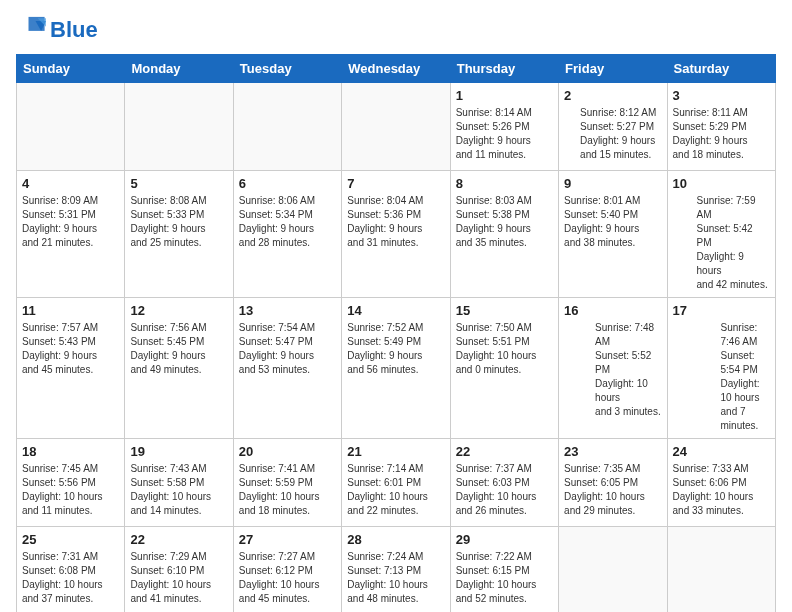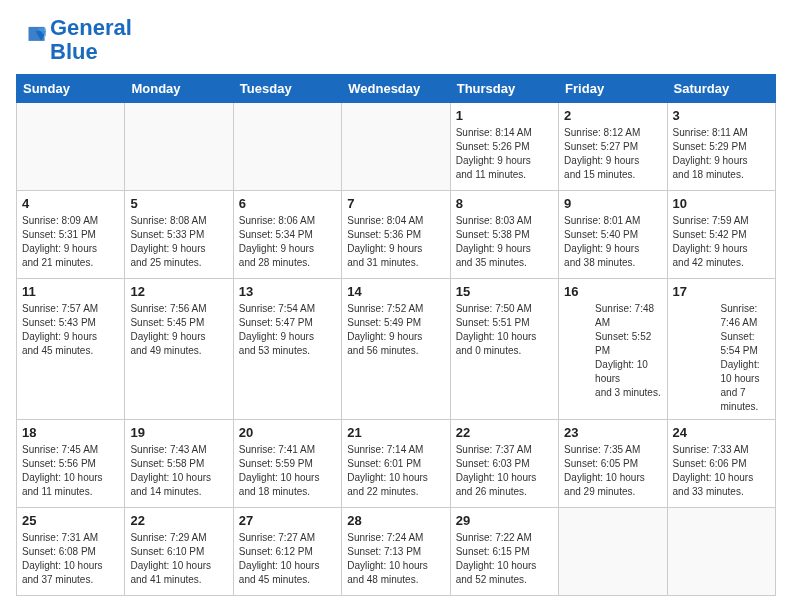--- a/index.html
+++ b/index.html
@@ -92,23 +92,20 @@
 <div class="header">
   <div class="logo">
     <div>
       <svg class="logo-icon" viewBox="0 0 40 30">
         <polygon points="15,2 38,2 38,22 15,22" fill="#1a6abf" opacity="0.85"></polygon>
         <polygon points="25,8 40,8 33,22" fill="#1a6abf"></polygon>
         <polygon points="28,4 40,4 40,16" fill="#4a9de0" opacity="0.7"></polygon>
       </svg>
     </div>
     <div style="margin-left:4px">
-      <div class="logo-text">
-        <span>General</span>
-      </div>
       <div class="logo-text">
         <span style="color:#1a6abf">Blue</span>
       </div>
     </div>
   </div>
   <div class="title-block">
     <div class="month-year"></div>
     <div class="location"></div>
   </div>
 </div>
@@ -133,21 +130,21 @@
         <td class="empty"></td>
         <td>
           <div class="day-num">1</div>
           <div class="day-info" style="white-space: pre-line;">Sunrise: 8:14 AM
 Sunset: 5:26 PM
 Daylight: 9 hours
 and 11 minutes.</div>
         </td>
         <td>
           <div class="day-num">2</div>
-          <div class="day-info" style="white-space: pre-line;">Sunrise: 8:12 AM
+          <div class="day-info" style="white-space: pre-line; margin-left: 16px;">Sunrise: 8:12 AM
 Sunset: 5:27 PM
 Daylight: 9 hours
 and 15 minutes.</div>
         </td>
         <td>
           <div class="day-num">3</div>
           <div class="day-info" style="white-space: pre-line;">Sunrise: 8:11 AM
 Sunset: 5:29 PM
 Daylight: 9 hours
 and 18 minutes.</div>
@@ -191,21 +188,21 @@
         </td>
         <td>
           <div class="day-num">9</div>
           <div class="day-info" style="white-space: pre-line;">Sunrise: 8:01 AM
 Sunset: 5:40 PM
 Daylight: 9 hours
 and 38 minutes.</div>
         </td>
         <td>
           <div class="day-num">10</div>
-          <div class="day-info" style="white-space: pre-line;">Sunrise: 7:59 AM
+          <div class="day-info" style="white-space: pre-line; margin-left: 24px;">Sunrise: 7:59 AM
 Sunset: 5:42 PM
 Daylight: 9 hours
 and 42 minutes.</div>
         </td>
       </tr>
       <tr>
         <td>
           <div class="day-num">11</div>
           <div class="day-info" style="white-space: pre-line;">Sunrise: 7:57 AM
 Sunset: 5:43 PM

